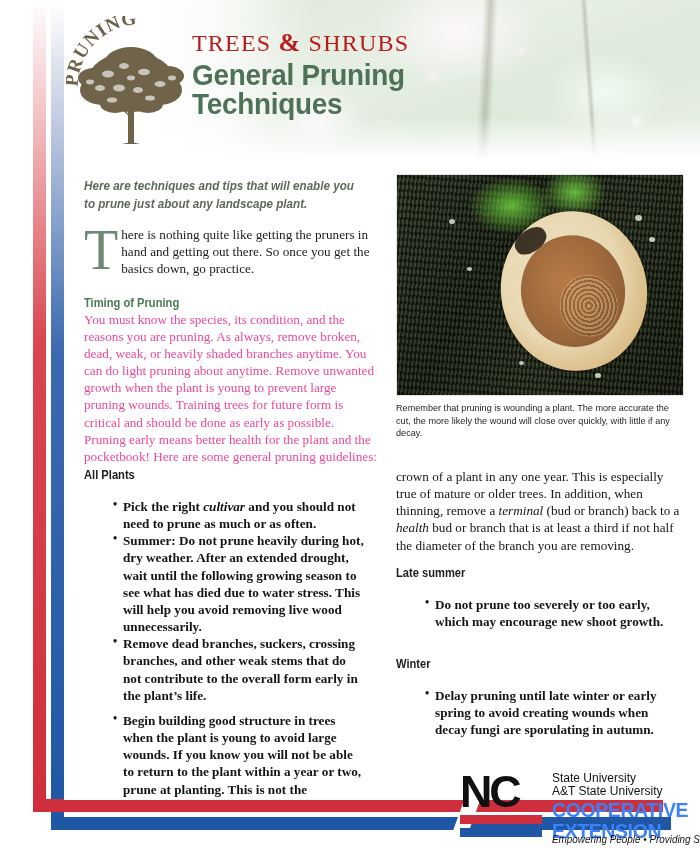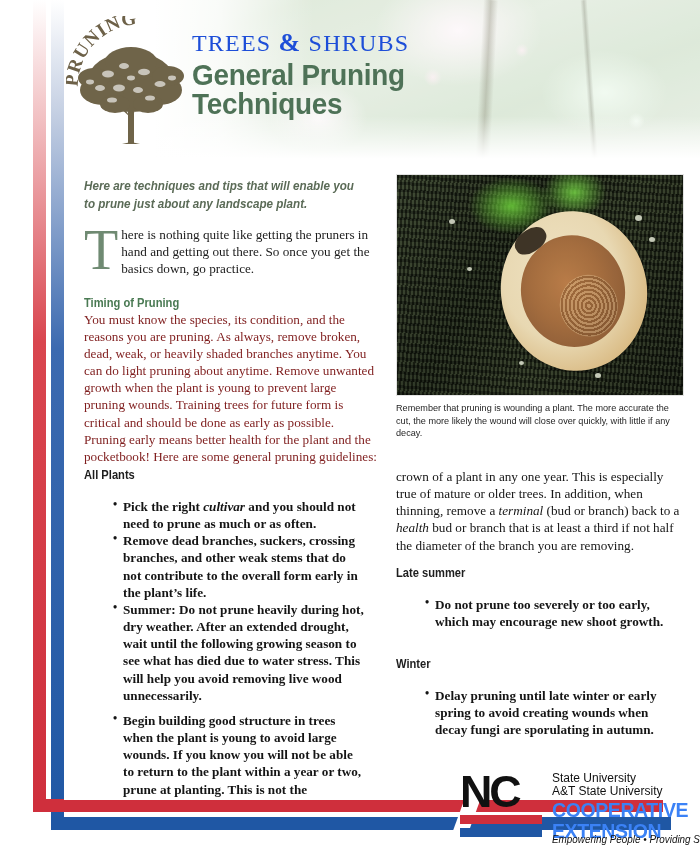--- a/index.html
+++ b/index.html
@@ -81,21 +81,21 @@
   .pruning-arc{position:absolute;left:0;top:0;width:140px;height:80px;}
   .pruning-arc text{
     font-family:"Liberation Serif",serif;font-size:19px;font-weight:700;
     fill:#6d6148;letter-spacing:1px;
   }
   .tree-svg{position:absolute;left:6px;top:22px;}
 
   .mast-text{position:absolute;left:128px;top:30px;z-index:3;}
   .tagline-serif{
     font-family:"Liberation Serif",serif;font-variant:small-caps;
-    font-size:24px;color:#1d4ed8;letter-spacing:1.2px;line-height:1;
+    font-size:24px;color:#b91c1c;letter-spacing:1.2px;line-height:1;
     white-space:nowrap;
   }
   .tagline-serif .amp{font-weight:700;font-size:26px;}
   .title-green{
     font-family:"Liberation Sans",sans-serif;font-weight:700;
     font-size:30px;line-height:.96;color:#4e7257;
     margin-top:5px;letter-spacing:-.3px;transform:scaleX(.93);
     transform-origin:left center;
   }
 
@@ -122,21 +122,21 @@
   h3.sec-green{
     font-family:"Liberation Sans",sans-serif;font-weight:700;font-size:12.4px;
     color:#4a7a53;margin:0 0 1px 0;transform:scaleX(.9);transform-origin:left center;
   }
   h3.sec-dark{
     font-family:"Liberation Sans",sans-serif;font-weight:700;font-size:12.4px;
     color:#1e1e1e;margin:0 0 1px 0;transform:scaleX(.9);transform-origin:left center;
   }
 
   .timing-block{position:absolute;left:20px;top:128px;width:294px;}
-  .timing-block p{margin:0;font-size:13.2px;line-height:1.295;color:#7f1d1d;}
+  .timing-block p{margin:0;font-size:13.2px;line-height:1.295;color:#ec4899;}
 
   .col-left{position:absolute;left:20px;top:300px;width:296px;}
   .col-right{position:absolute;left:332px;top:300px;width:290px;}
 
   ul.plain{margin:16px;padding:0 0 0 14px;list-style:none;font-weight:bold;}
   ul.plain li{
     font-size:13.2px;line-height:1.30;color:#151515;
     margin:0 0 0 0;padding-left:9px;position:relative;
   }
   ul.plain li:before{
@@ -290,22 +290,22 @@
 
     <div class="timing-block">
       <h3 class="sec-green">Timing of Pruning</h3>
       <p>You must know the species, its condition, and the reasons you are pruning. As always, remove broken, dead, weak, or heavily shaded branches anytime. You can do light pruning about anytime. Remove unwanted growth when the plant is young to prevent large pruning wounds. Training trees for future form is critical and should be done as early as possible. Pruning early means better health for the plant and the pocketbook! Here are some general pruning guidelines:</p>
     </div>
 
     <div class="col-left">
       <h3 class="sec-dark">All Plants</h3>
       <ul class="plain">
         <li><span>Pick the right </span><i>cultivar</i><span> and you should not need to prune as much or as often.</span></li>
+        <li><span>Summer: Do not prune heavily during hot, dry weather. After an extended drought, wait until the following growing season to see what has died due to water stress. This will help you avoid removing live wood unnecessarily.</span></li>
         <li><span>Remove dead branches, suckers, crossing branches, and other weak stems that do not contribute to the overall form early in the plant’s life.</span></li>
-        <li><span>Summer: Do not prune heavily during hot, dry weather. After an extended drought, wait until the following growing season to see what has died due to water stress. This will help you avoid removing live wood unnecessarily.</span></li>
         <li style="margin-top:8px;"><span>Begin building good structure in trees when the plant is young to avoid large wounds. If you know you will not be able to return to the plant within a year or two, prune at planting. This is not the preferred method, but it is the best way to correct form problems and make small wounds rather than waiting to prune for years.</span></li>
         <li><span>The “one-third rule” provides a basic guide. Typically, you should not remove more than a third of the total</span></li>
       </ul>
     </div>
 
     <div class="col-right">
       <p class="cont-para"><span>crown of a plant in any one year. This is especially true of mature or older trees. In addition, when thinning, remove a </span><i>terminal</i><span> (bud or branch) back to a </span><i>health</i><span> bud or branch that is at least a third if not half the diameter of the branch you are removing.</span></p>
 
       <h3 class="sec-dark">Late summer</h3>
       <ul class="plain">

